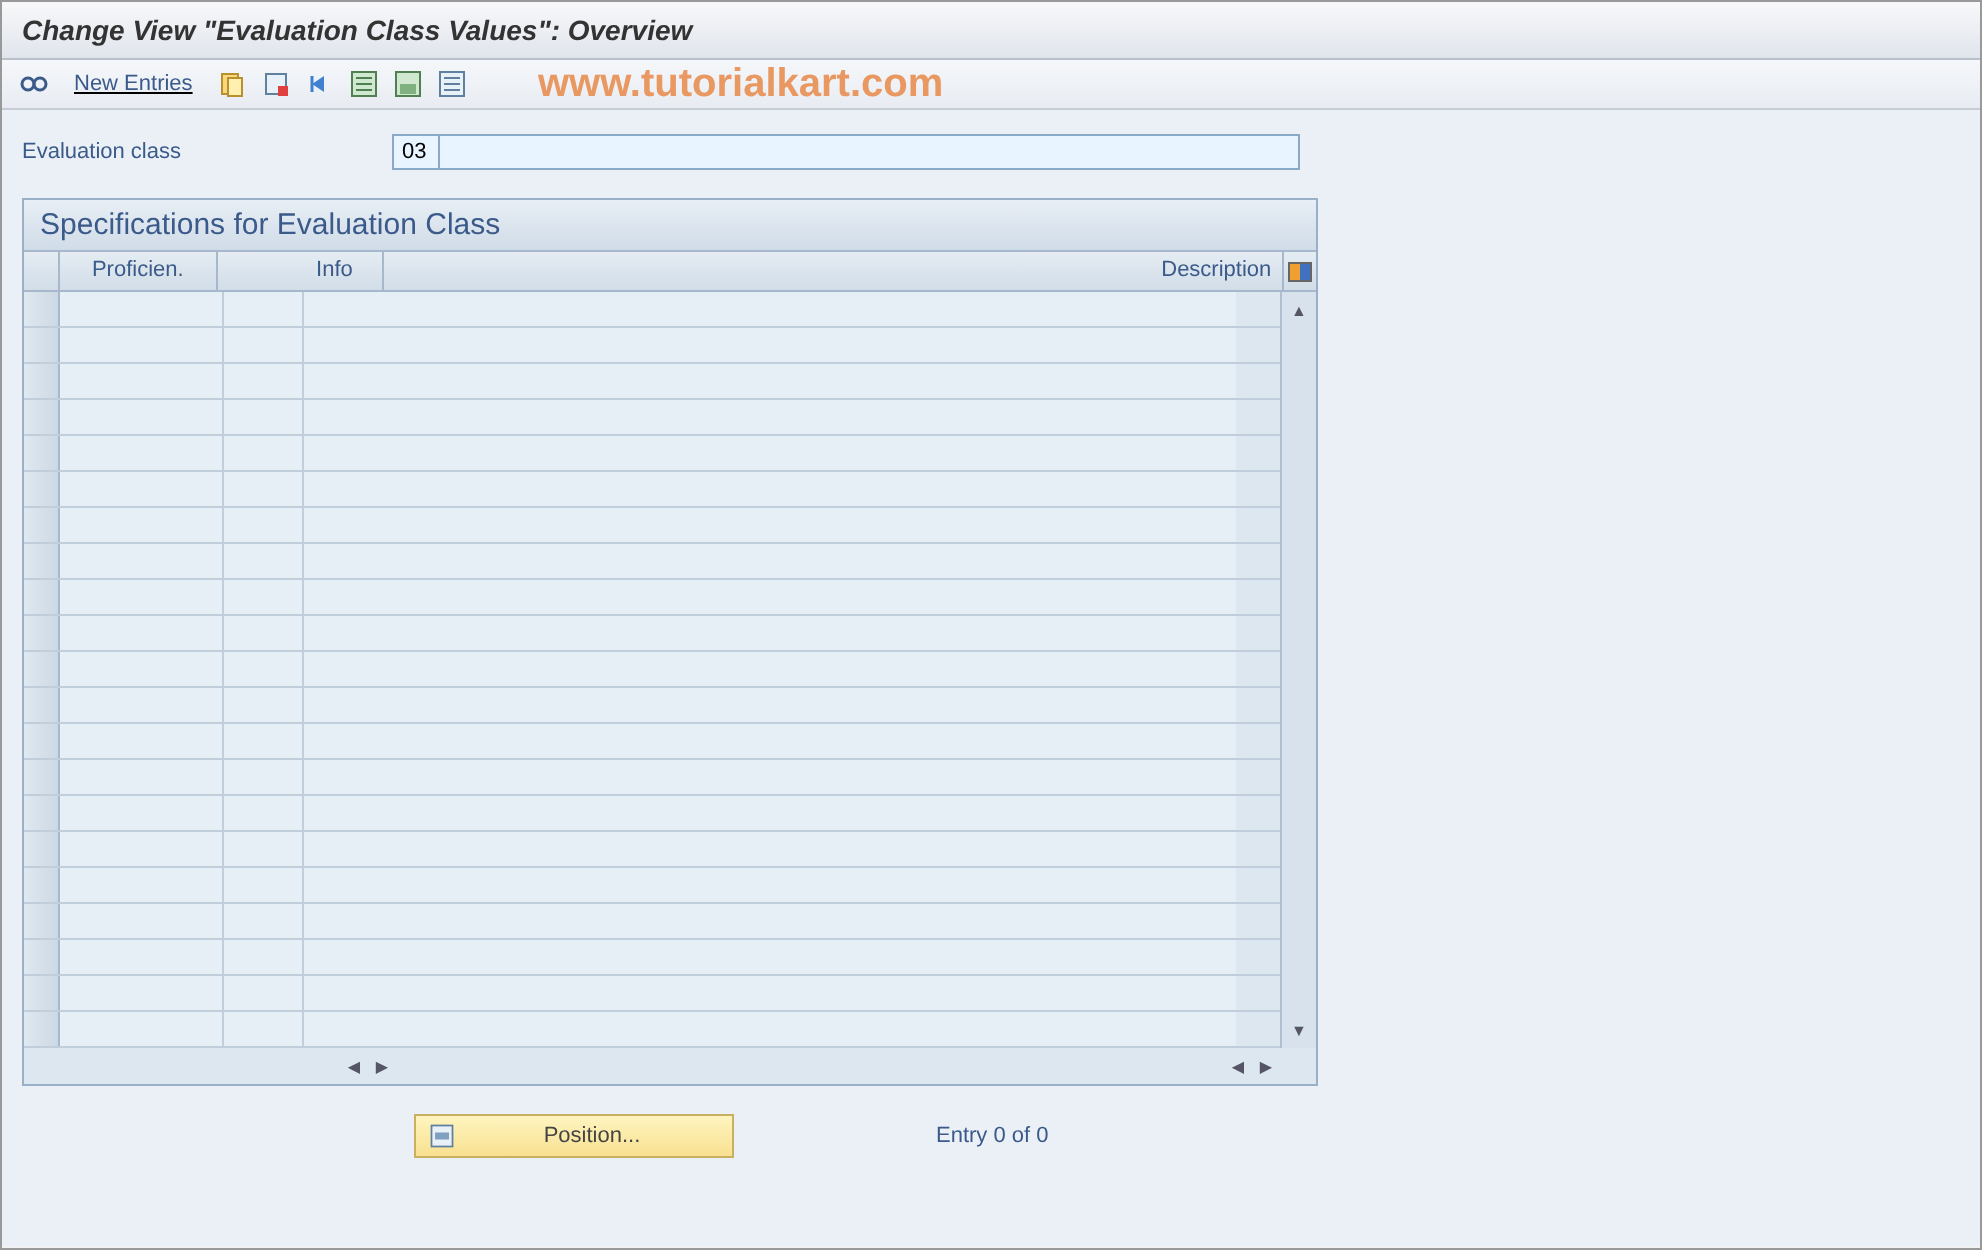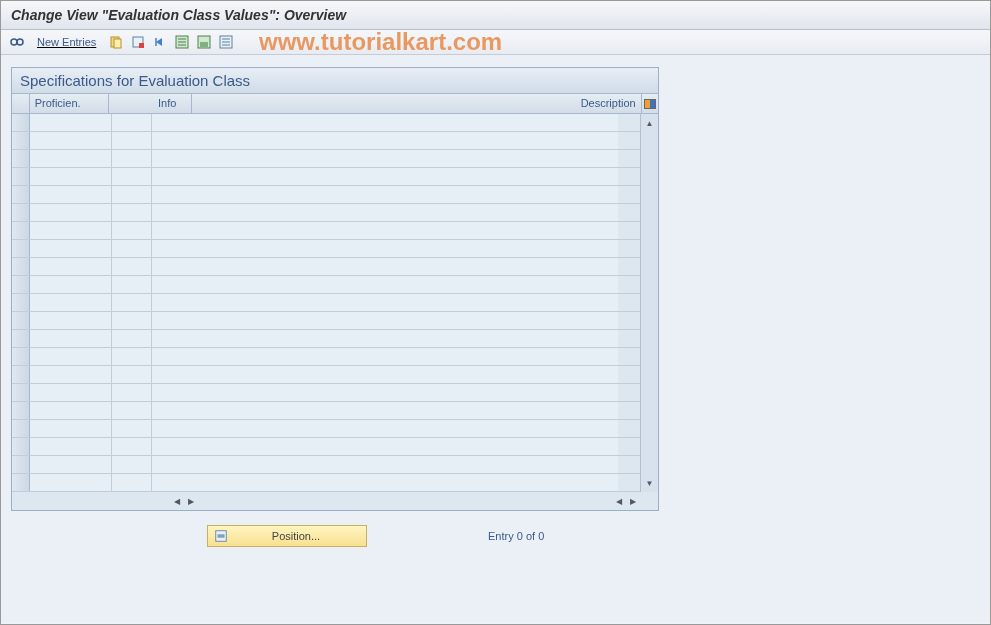--- a/index.html
+++ b/index.html
@@ -42,23 +42,23 @@
       cursor: pointer;
     }
     .toolbar-link {
       color: #3a5a8a;
       font-size: 11px;
       cursor: pointer;
       padding: 0 6px;
     }
     .watermark {
       position: absolute;
-      left: 258px;
+      left: 268px;
       color: #e89860;
-      font-size: 24px;
+      font-size: 20px;
       font-weight: bold;
       pointer-events: none;
     }
     .content-area {
       background: #eaf0f6;
       padding: 12px 10px;
       height: calc(100% - 55px);
     }
     .field-row {
       display: flex;
@@ -110,21 +110,21 @@
       border-bottom: 1px solid #a8b8cc;
     }
     .th {
       border-right: 1px solid #a8b8cc;
       padding: 3px 5px;
       font-size: 11px;
       color: #3a5a8a;
       height: 19px;
     }
     .th-selector { width: 18px; border-right: 1px solid #a8b8cc; }
-    .th-col1 { width: 82px; }
+    .th-col1 { width: 82px; text-align: center; }
     .th-col2 { width: 40px; margin-left: 44px; }
     .th-col3 { width: 466px; border-right: none; text-align: right; }
     .th-config {
       width: 18px;
       border-left: 1px solid #a8b8cc;
       background: linear-gradient(to bottom, #e5ecf3, #d2dde8);
       display: flex;
       align-items: center;
       justify-content: center;
     }
@@ -191,21 +191,21 @@
     }
     .hscroll-track {
       flex: 1;
       height: 14px;
       margin: 0 2px;
     }
     .footer-row {
       display: flex;
       align-items: center;
       padding-left: 196px;
-      gap: 90px;
+      gap: 70px;
     }
     .position-btn {
       background: linear-gradient(to bottom, #fff5c0 0%, #f8e090 100%);
       border: 1px solid #c8b060;
       padding: 3px 6px;
       display: flex;
       align-items: center;
       gap: 4px;
       width: 160px;
       font-size: 11px;
@@ -268,20 +268,25 @@
   <span class="toolbar-icon">
     <svg class="icon-svg" viewBox="0 0 16 16">
         <rect x="2" y="2" width="12" height="12" fill="#e8f0f8" stroke="#6080a0"></rect>
         <path d="M4 5h8M4 8h8M4 11h8" stroke="#6080a0"></path>
       </svg>
   </span>
   <span class="watermark">www.tutorialkart.com</span>
 </div>
 
 <div class="content-area">
+  <div class="field-row">
+    <span class="field-label">Evaluation class</span>
+    <input class="field-input" readonly="" value="03" style="">
+    <input class="field-input-long" readonly="" value="" style="">
+  </div>
 
   <div class="table-panel">
     <div class="panel-header">Specifications for Evaluation Class</div>
     <div class="table-container">
       <div class="table-header-row">
         <div class="th th-selector"></div>
         <div class="th th-col1">Proficien.</div>
         <div class="th th-col2">Info</div>
         <div class="th th-col3">Description</div>
         <div class="th-config">

